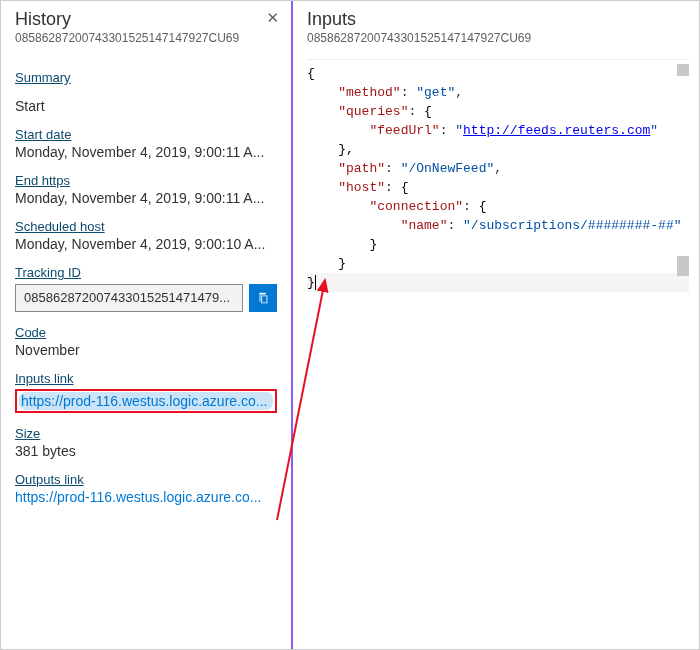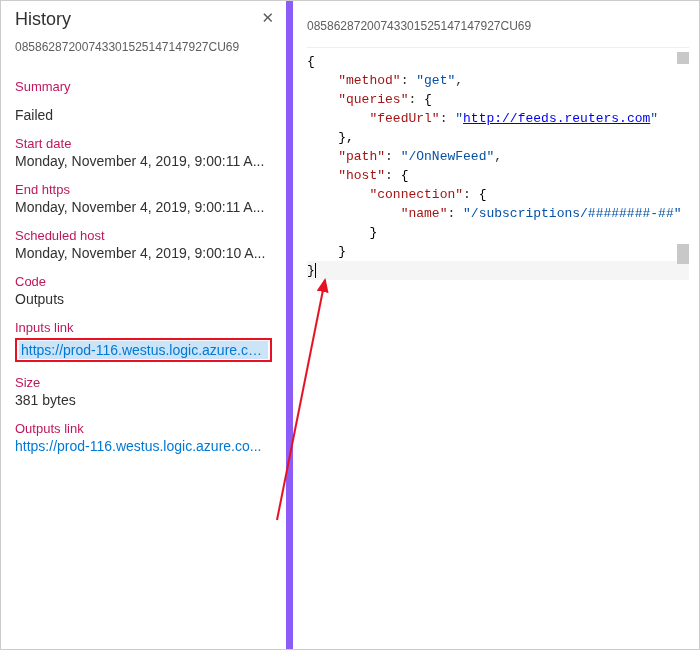--- a/index.html
+++ b/index.html
@@ -13,21 +13,21 @@
     overflow: hidden;
     border: 1px solid #ccc;
   }
   .layout {
     display: flex;
     width: 100%;
     height: 100%;
   }
   .left {
     width: 292px;
-    border-right: 7px solid #8b5cf6;
+    border-right: 2px solid #8b5cf6;
     display: flex;
     flex-direction: column;
     overflow: hidden;
   }
   .right {
     flex: 1;
     display: flex;
     flex-direction: column;
     overflow: hidden;
   }
@@ -36,55 +36,57 @@
     position: relative;
   }
   .pane-title {
     font-size: 18px;
     font-weight: 400;
     color: #323130;
   }
   .pane-subtitle {
     font-size: 12px;
     color: #605e5c;
-    margin-top: 10px;
+    margin-top: 1px;
   }
   .close-x {
     position: absolute;
     top: 8px;
     right: 12px;
     font-size: 15px;
     color: #605e5c;
     cursor: pointer;
   }
   .left-content {
     padding: 6px 14px 14px 14px;
     overflow: hidden;
   }
   .field {
     margin-top: 13px;
   }
   .field-label {
     font-size: 13px;
-    color: #be185d;
+    color: #0c4a6e;
+    text-decoration: underline;
   }
   .field-value {
     font-size: 14px;
     color: #323130;
     margin-top: 2px;
     white-space: nowrap;
     overflow: hidden;
     text-overflow: ellipsis;
   }
   .link {
     color: #0078d4;
     cursor: pointer;
     white-space: nowrap;
     overflow: hidden;
     text-overflow: ellipsis;
+    border-radius: 7px;
   }
   .tracking-row {
     display: flex;
     align-items: stretch;
     margin-top: 4px;
   }
   .tracking-input {
     flex: 1;
     border: 1px solid #8a8886;
     background: #f3f2f1;
@@ -182,43 +184,54 @@
       <div class="pane-title">History</div>
       <div class="pane-subtitle">08586287200743301525147147927CU69</div>
       <div class="close-x">✕</div>
     </div>
     <div class="left-content">
       <div class="field">
         <div class="field-label">Summary</div>
       </div>
 
       <div class="field">
-        <div class="field-value">Failed</div>
+        <div class="field-value">Start</div>
       </div>
 
       <div class="field">
         <div class="field-label">Start date</div>
         <div class="field-value">Monday, November 4, 2019, 9:00:11 A...</div>
       </div>
 
       <div class="field">
         <div class="field-label">End https</div>
         <div class="field-value">Monday, November 4, 2019, 9:00:11 A...</div>
       </div>
 
       <div class="field">
         <div class="field-label">Scheduled host</div>
         <div class="field-value">Monday, November 4, 2019, 9:00:10 A...</div>
       </div>
 
 
+      <div class="field">
+        <div class="field-label">Tracking ID</div>
+        <div class="tracking-row">
+          <div class="tracking-input">085862872007433015251471479...</div>
+          <div class="copy-btn">
+            <svg viewBox="0 0 16 16">
+                <path d="M4 2h7v2H5v8H4V2zm2 3h7v9H6V5zm1 1v7h5V6H7z"></path>
+              </svg>
+          </div>
+        </div>
+      </div>
 
       <div class="field">
         <div class="field-label">Code</div>
-        <div class="field-value">Outputs</div>
+        <div class="field-value">November</div>
       </div>
 
       <div class="field">
         <div class="field-label">Inputs link</div>
         <div class="inputs-link-box">
           <div class="inputs-link-inner link">https://prod-116.westus.logic.azure.co...</div>
         </div>
       </div>
 
       <div class="field">
@@ -228,20 +241,21 @@
 
       <div class="field">
         <div class="field-label">Outputs link</div>
         <div class="field-value link">https://prod-116.westus.logic.azure.co...</div>
       </div>
     </div>
   </div>
 
   <div class="right">
     <div class="pane-header">
+      <div class="pane-title">Inputs</div>
       <div class="pane-subtitle">08586287200743301525147147927CU69</div>
     </div>
     <div class="json-area">
       <div class="json-scrollbar-top"></div>
       <div id="json-content">
           <div class="json-line"><span class="brace">{</span></div>
           <div class="json-line">    <span class="key">"method"</span>: <span class="str">"get"</span>,</div>
           <div class="json-line">    <span class="key">"queries"</span>: <span class="brace">{</span></div>
           <div class="json-line">        <span class="key">"feedUrl"</span>: <span class="str">"</span><span class="url">http://feeds.reuters.com</span><span class="str">"</span></div>
           <div class="json-line">    <span class="brace">},</span></div>

